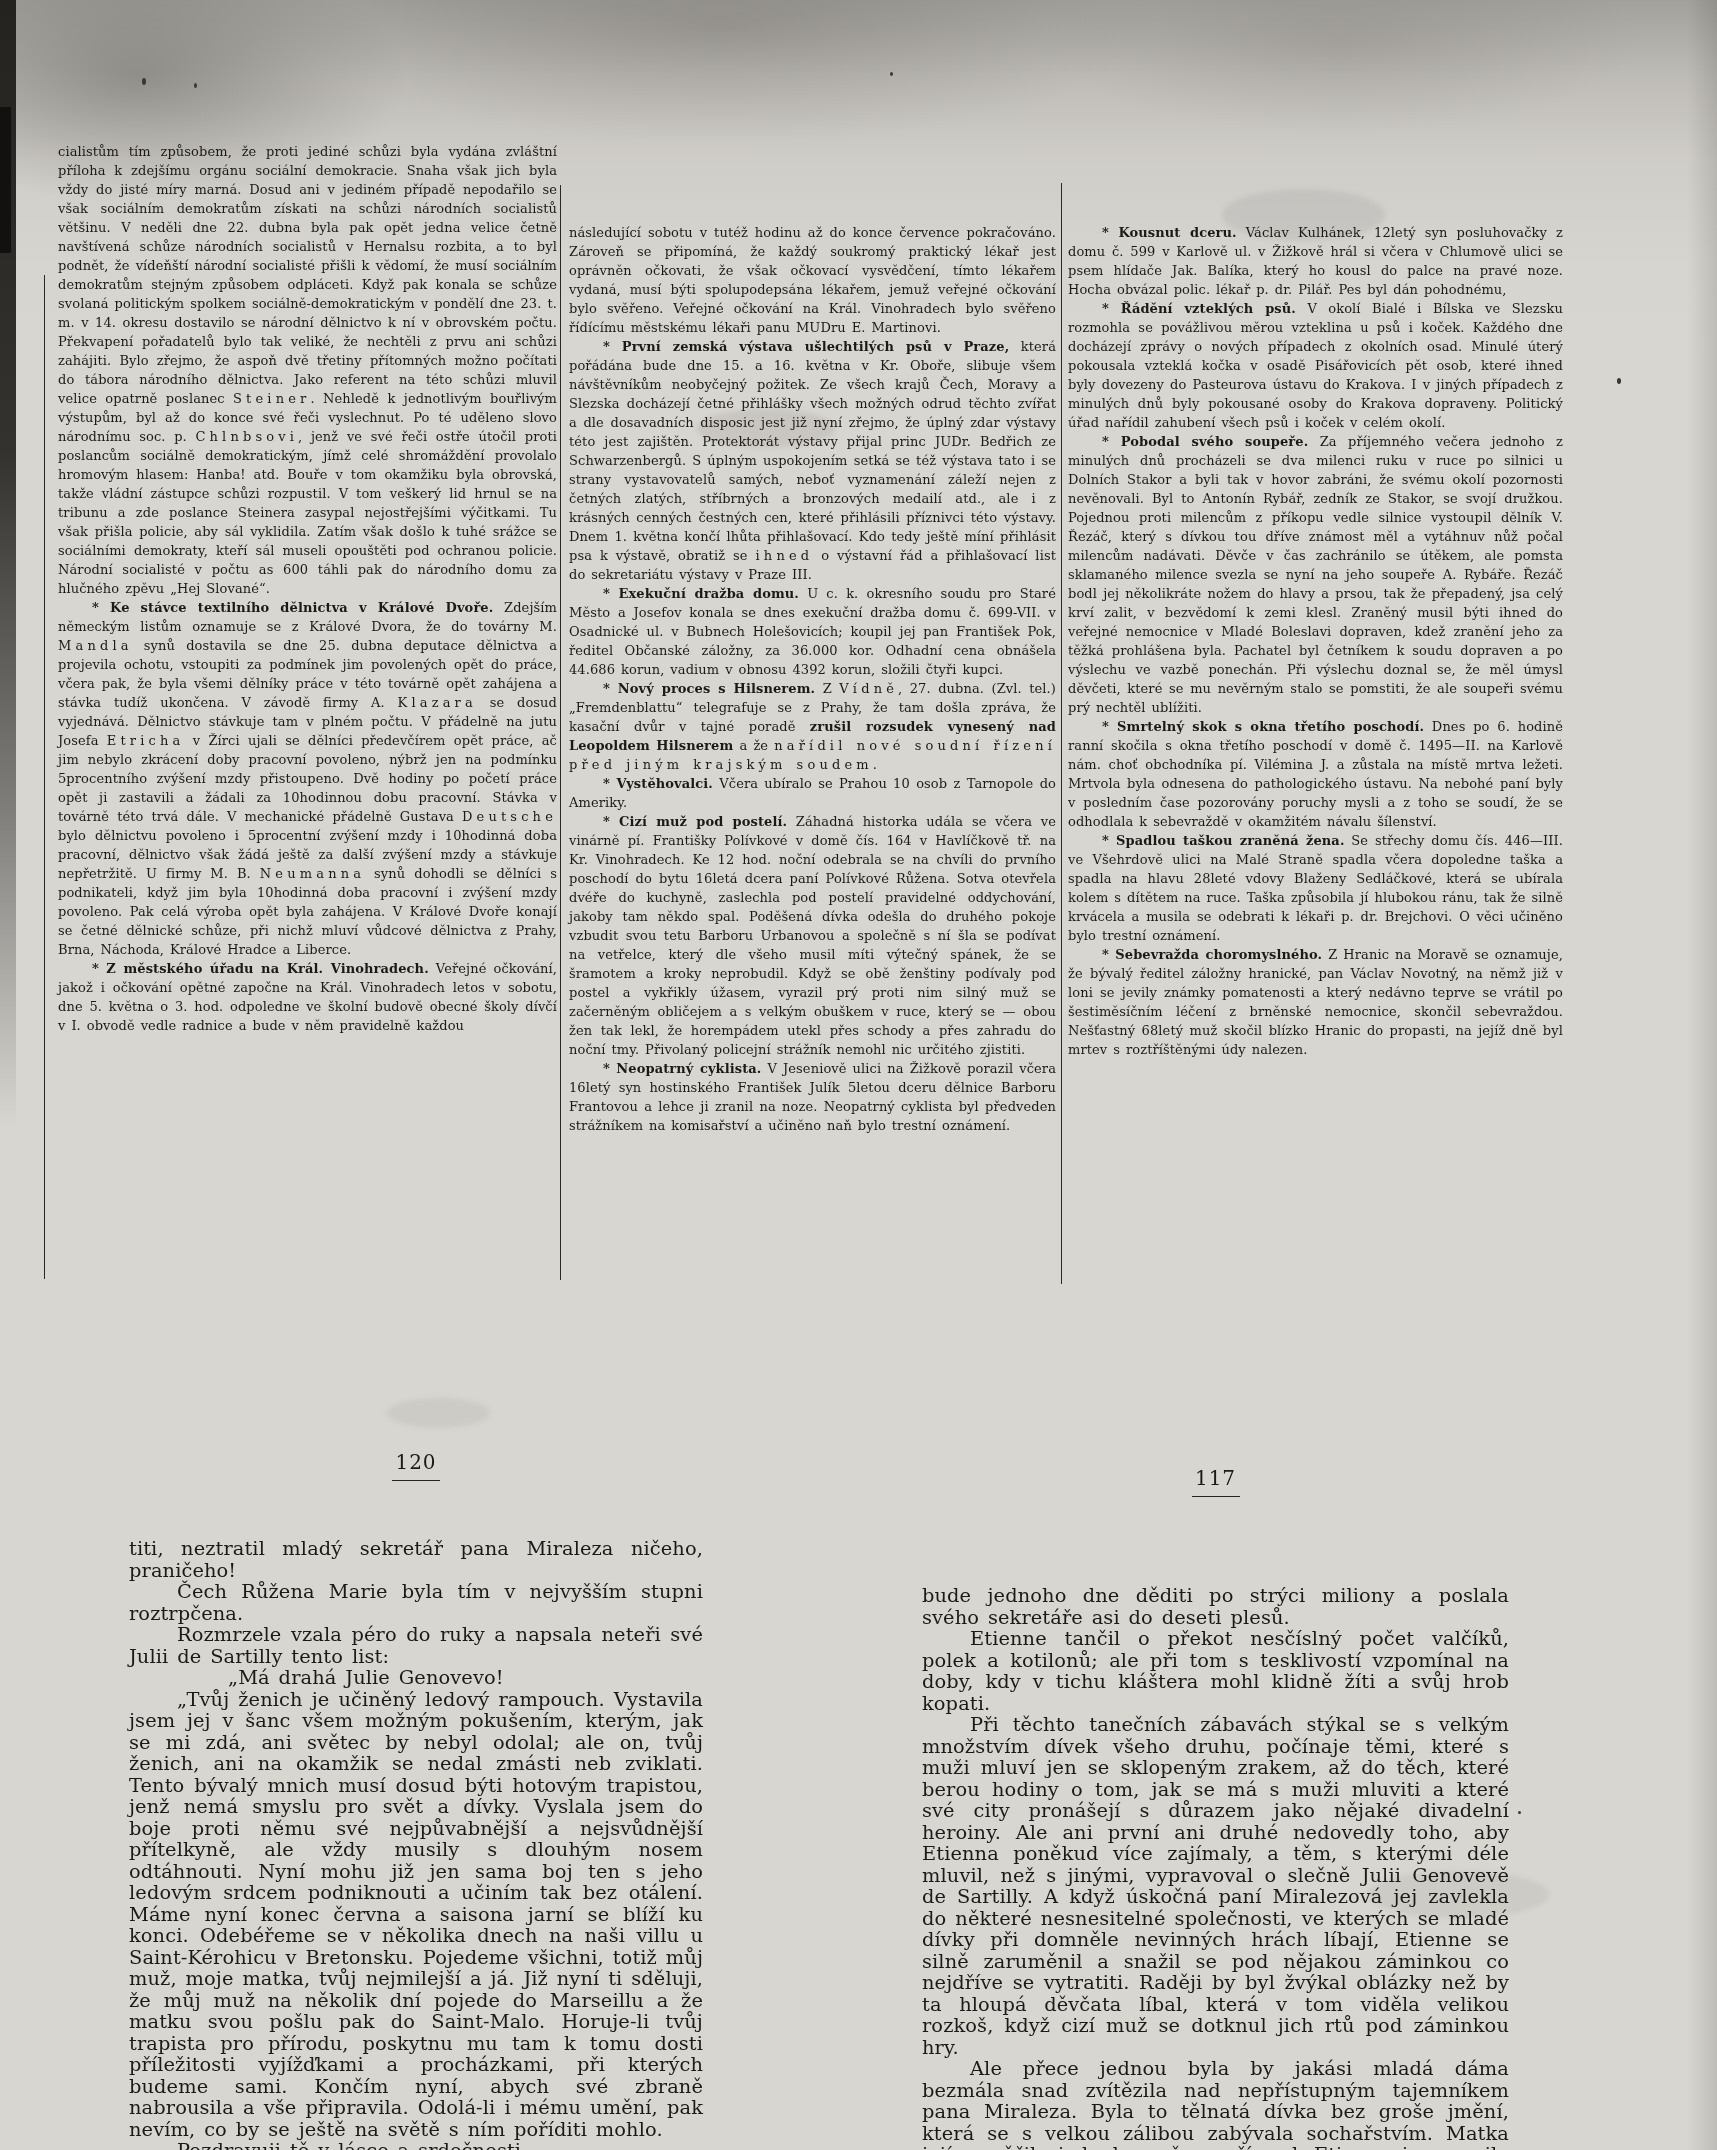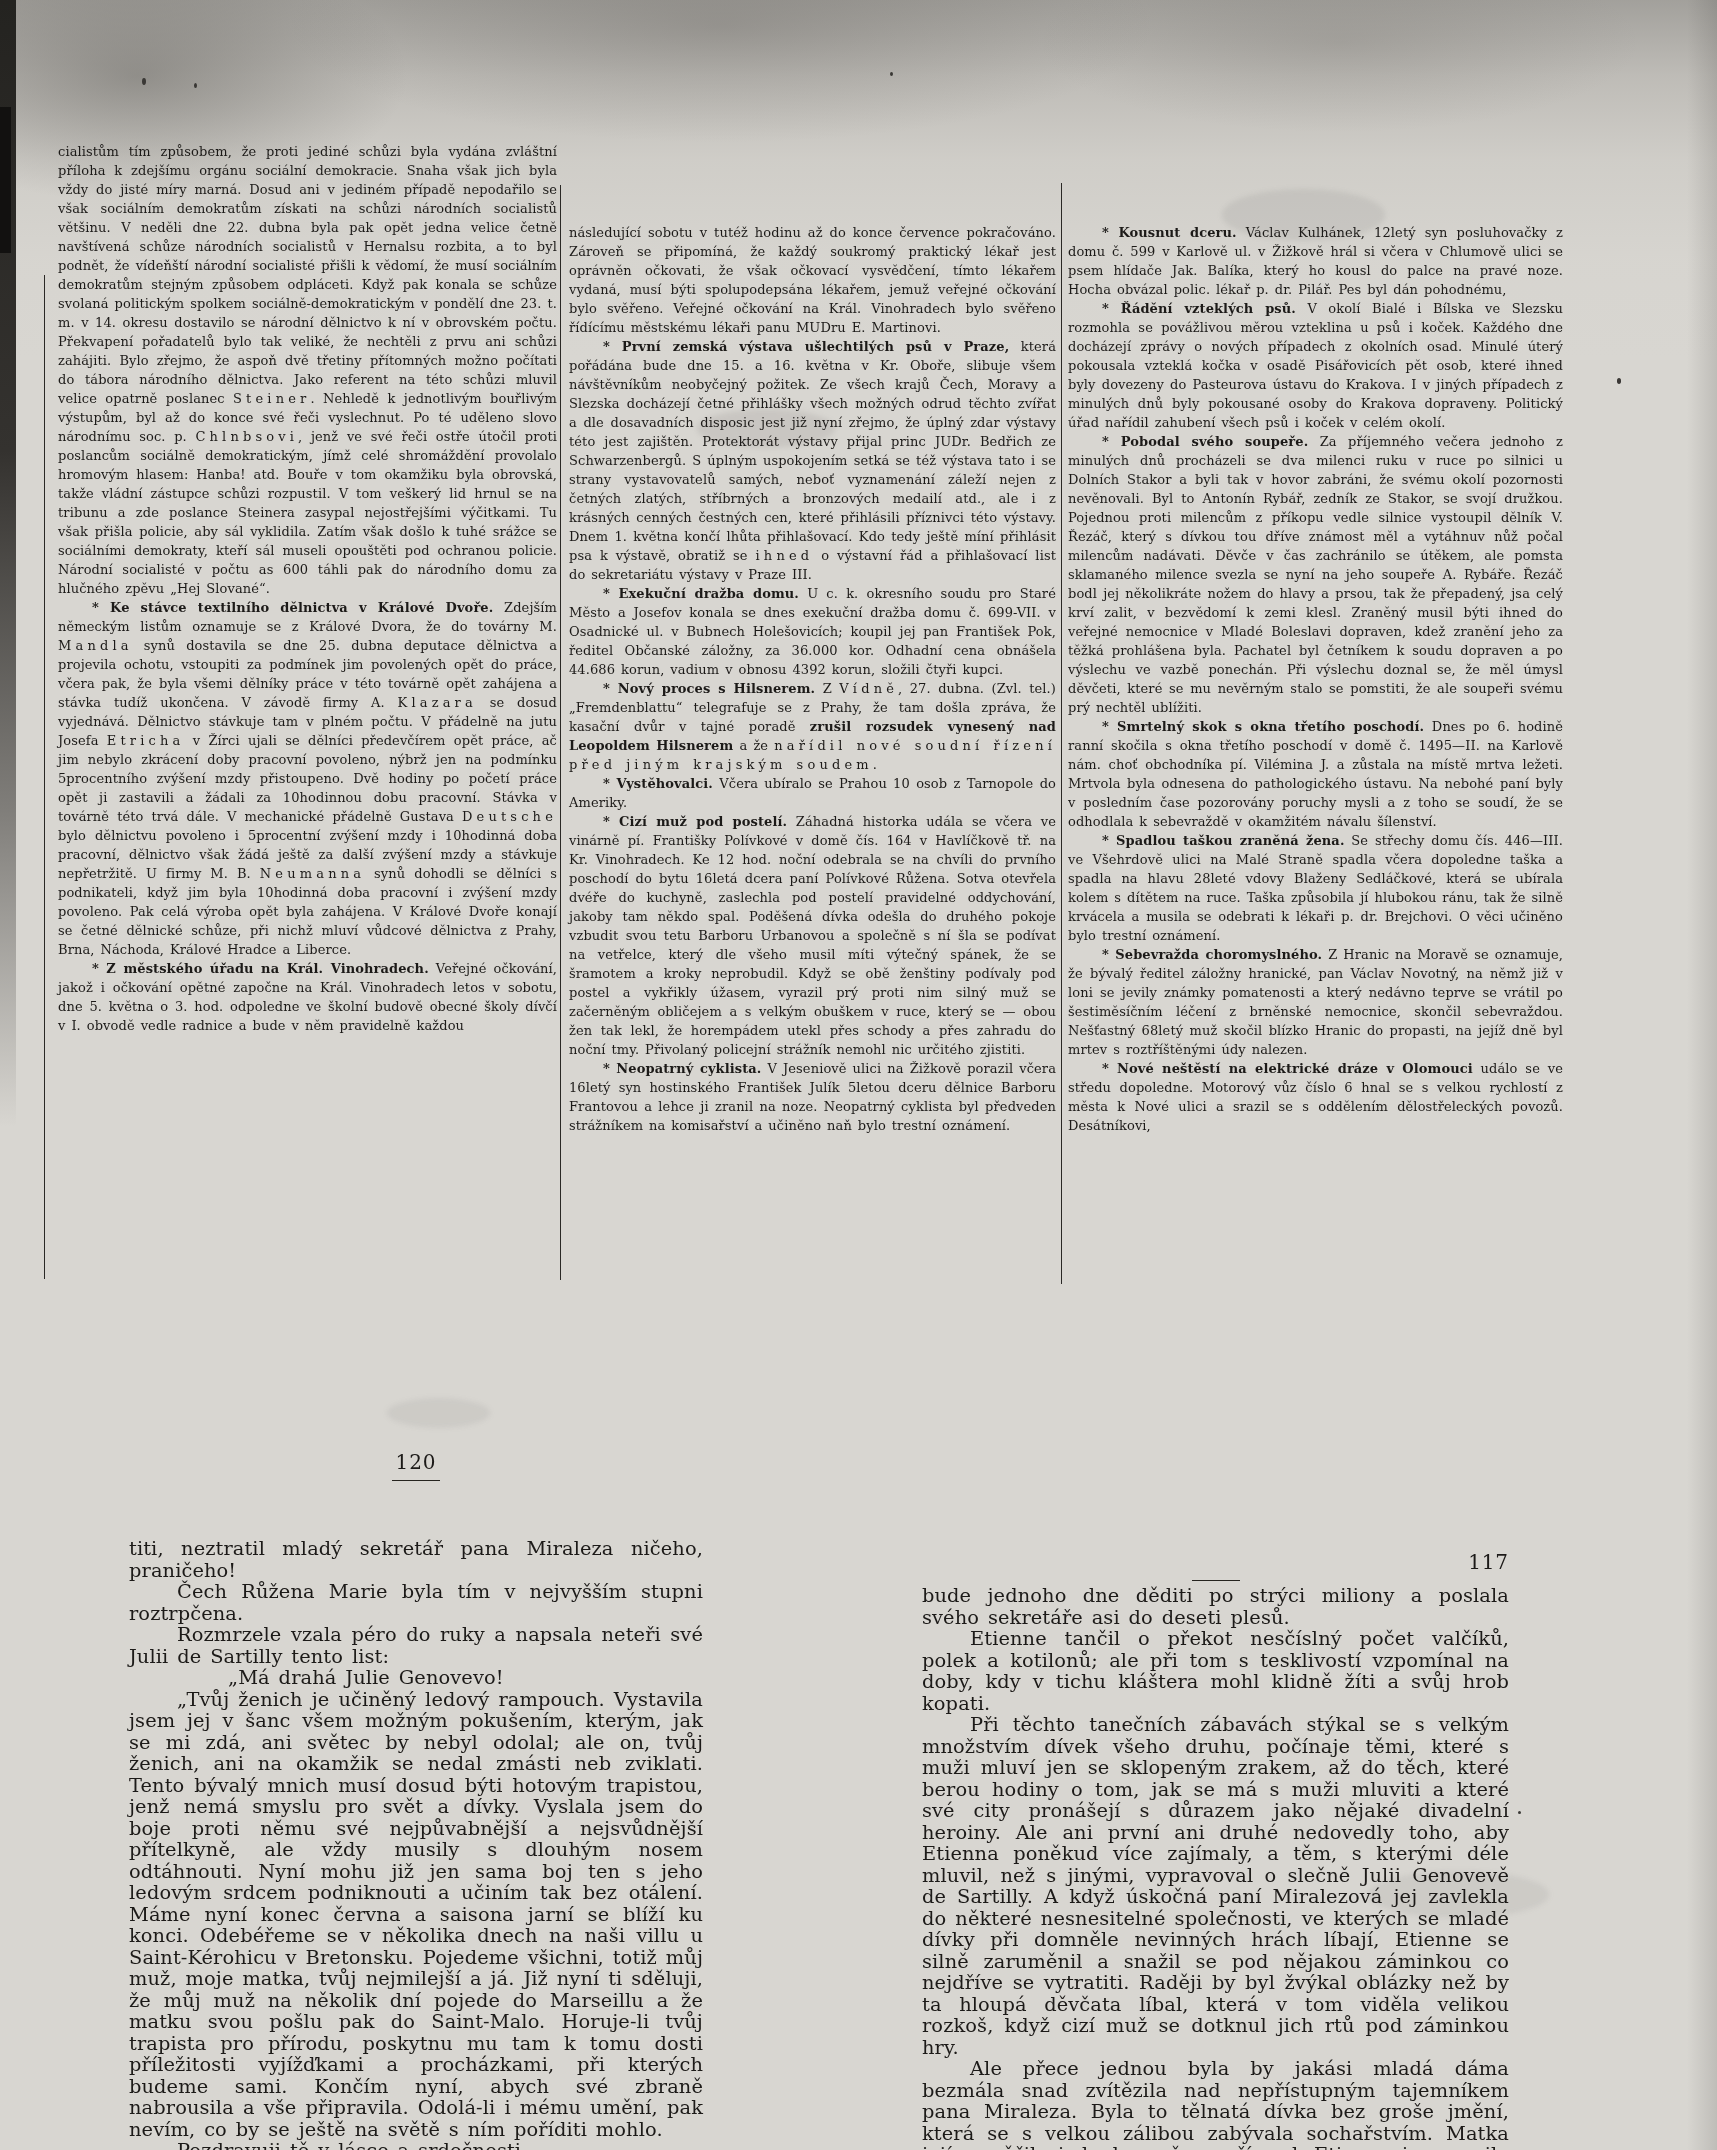--- a/index.html
+++ b/index.html
@@ -45,21 +45,21 @@
   #col-mid{left:569px;top:223px;width:487px;}
   #col-right{left:1068px;top:223px;width:495px;}
   .lead{font-weight:bold;}
   .b{font-weight:bold;}
   .sp{letter-spacing:.32em;}
   
   .pagenum-wrap{position:absolute;z-index:2;text-align:center;}
   .pagenum{font-size:20px;letter-spacing:0.9px;}
   .pagenum-line{height:1.3px;background:#26241f;margin:6px auto 0 auto;width:48px;}
   #num-left{left:129px;top:1450px;width:574px;}
-  #num-right{left:922px;top:1550px;width:587px;text-align:right;}
+  #num-right{left:922px;top:1466px;width:587px;}
   .novel-col{
     position:absolute;z-index:2;
     font-size:19.4px;line-height:21.5px;text-align:justify;
     word-spacing:2.6px;letter-spacing:0.1px;
   }
   #novel-left{left:129px;top:1538px;width:574px;}
   #novel-right{left:922px;top:1585px;width:587px;}
   .novel-col .para{margin:0;text-indent:48px;}
   .novel-col .para.cont{text-indent:0;}
   .novel-col .para.deep{text-indent:99px;}
@@ -100,21 +100,20 @@
     <p class="para"><span class="lead">* Cizí muž pod postelí.</span><span> Záhadná historka udála se včera ve vinárně pí. Františky Polívkové v domě čís. 164 v Havlíčkově tř. na Kr. Vinohradech. Ke 12 hod. noční odebrala se na chvíli do prvního poschodí do bytu 16letá dcera paní Polívkové Růžena. Sotva otevřela dvéře do kuchyně, zaslechla pod postelí pravidelné oddychování, jakoby tam někdo spal. Poděšená dívka odešla do druhého pokoje vzbudit svou tetu Barboru Urbanovou a společně s ní šla se podívat na vetřelce, který dle všeho musil míti výtečný spánek, že se šramotem a kroky neprobudil. Když se obě ženštiny podívaly pod postel a vykřikly úžasem, vyrazil prý proti nim silný muž se začerněným obličejem a s velkým obuškem v ruce, který se — obou žen tak lekl, že horempádem utekl přes schody a přes zahradu do noční tmy. Přivolaný policejní strážník nemohl nic určitého zjistiti.</span></p>
     <p class="para"><span class="lead">* Neopatrný cyklista.</span><span> V Jeseniově ulici na Žižkově porazil včera 16letý syn hostinského František Julík 5letou dceru dělnice Barboru Frantovou a lehce ji zranil na noze. Neopatrný cyklista byl předveden strážníkem na komisařství a učiněno naň bylo trestní oznámení.</span></p>
   </div>
 <div class="news-col" id="col-right">
     <p class="para"><span class="lead">* Kousnut dceru.</span><span> Václav Kulhánek, 12letý syn posluhovačky z domu č. 599 v Karlově ul. v Žižkově hrál si včera v Chlumově ulici se psem hlídače Jak. Balíka, který ho kousl do palce na pravé noze. Hocha obvázal polic. lékař p. dr. Pilář. Pes byl dán pohodnému,</span></p>
     <p class="para"><span class="lead">* Řádění vzteklých psů.</span><span> V okolí Bialé i Bílska ve Slezsku rozmohla se povážlivou měrou vzteklina u psů i koček. Každého dne docházejí zprávy o nových případech z okolních osad. Minulé úterý pokousala vzteklá kočka v osadě Pisářovicích pět osob, které ihned byly dovezeny do Pasteurova ústavu do Krakova. I v jiných případech z minulých dnů byly pokousané osoby do Krakova dopraveny. Politický úřad nařídil zahubení všech psů i koček v celém okolí.</span></p>
     <p class="para"><span class="lead">* Pobodal svého soupeře.</span><span> Za příjemného večera jednoho z minulých dnů procházeli se dva milenci ruku v ruce po silnici u Dolních Stakor a byli tak v hovor zabráni, že svému okolí pozornosti nevěnovali. Byl to Antonín Rybář, zedník ze Stakor, se svojí družkou. Pojednou proti milencům z příkopu vedle silnice vystoupil dělník V. Řezáč, který s dívkou tou dříve známost měl a vytáhnuv nůž počal milencům nadávati. Děvče v čas zachránilo se útěkem, ale pomsta sklamaného milence svezla se nyní na jeho soupeře A. Rybáře. Řezáč bodl jej několikráte nožem do hlavy a prsou, tak že přepadený, jsa celý krví zalit, v bezvědomí k zemi klesl. Zraněný musil býti ihned do veřejné nemocnice v Mladé Boleslavi dopraven, kdež zranění jeho za těžká prohlášena byla. Pachatel byl četníkem k soudu dopraven a po výslechu ve vazbě ponechán. Při výslechu doznal se, že měl úmysl děvčeti, které se mu nevěrným stalo se pomstiti, že ale soupeři svému prý nechtěl ublížiti.</span></p>
     <p class="para"><span class="lead">* Smrtelný skok s okna třetího poschodí.</span><span> Dnes po 6. hodině ranní skočila s okna třetího poschodí v domě č. 1495—II. na Karlově nám. choť obchodníka pí. Vilémina J. a zůstala na místě mrtva ležeti. Mrtvola byla odnesena do pathologického ústavu. Na nebohé paní byly v posledním čase pozorovány poruchy mysli a z toho se soudí, že se odhodlala k sebevraždě v okamžitém návalu šílenství.</span></p>
     <p class="para"><span class="lead">* Spadlou taškou zraněná žena.</span><span> Se střechy domu čís. 446—III. ve Všehrdově ulici na Malé Straně spadla včera dopoledne taška a spadla na hlavu 28leté vdovy Blaženy Sedláčkové, která se ubírala kolem s dítětem na ruce. Taška způsobila jí hlubokou ránu, tak že silně krvácela a musila se odebrati k lékaři p. dr. Brejchovi. O věci učiněno bylo trestní oznámení.</span></p>
     <p class="para"><span class="lead">* Sebevražda choromyslného.</span><span> Z Hranic na Moravě se oznamuje, že bývalý ředitel záložny hranické, pan Václav Novotný, na němž již v loni se jevily známky pomatenosti a který nedávno teprve se vrátil po šestiměsíčním léčení z brněnské nemocnice, skončil sebevraždou. Nešťastný 68letý muž skočil blízko Hranic do propasti, na jejíž dně byl mrtev s roztříštěnými údy nalezen.</span></p>
-    <p class="para"><span class="lead">* Nové neštěstí na elektrické dráze v Olomouci</span><span> událo se ve středu dopoledne. Motorový vůz číslo 6 hnal se s velkou rychlostí z města k Nové ulici a srazil se s oddělením dělostřeleckých povozů. Desátníkovi,</span></p>
   </div>
 
 <div class="pagenum-wrap" id="num-left">
   <div class="pagenum">120</div>
   <div class="pagenum-line"></div>
 </div>
 <div class="pagenum-wrap" id="num-right">
   <div class="pagenum">117</div>
   <div class="pagenum-line"></div>
 </div>

